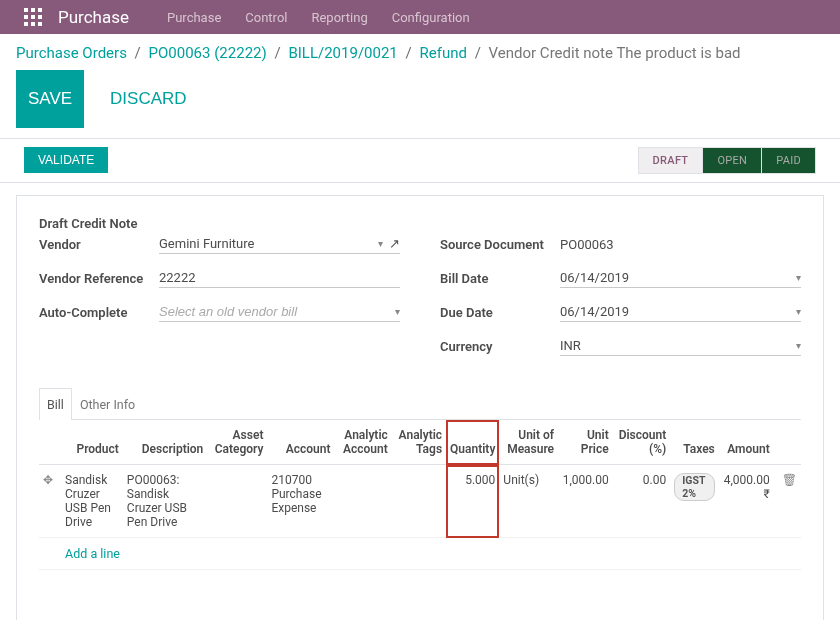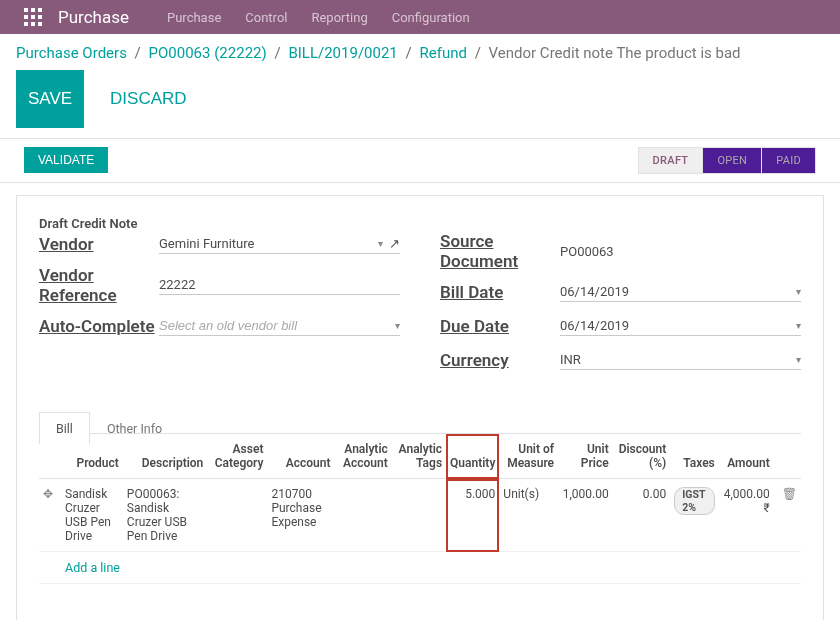--- a/index.html
+++ b/index.html
@@ -15,37 +15,37 @@
 .breadcrumb-bar .sep { color: #6f6f6f; margin: 0 4px; }
 .breadcrumb-bar .current { color: #777; }
 .action-bar { padding: 4px 16px 10px; display: flex; align-items: center; gap: 14px; }
 .btn { border: none; padding: 19px 12px; font-size: 17px; cursor: pointer; font-weight: 400; }
 .btn-primary { background: #00a09d; color: #fff; }
 .btn-link { background: transparent; color: #00a09d; }
 .status-row { display: flex; align-items: flex-start; border-top: 1px solid #dee2e6; border-bottom: 1px solid #dee2e6; padding: 8px 24px; }
 .status-row .validate { background: #00a09d; color: #fff; padding: 6px 14px; font-size: 12px; font-weight: 500; border: none; cursor: pointer; }
 .status-row .spacer { flex: 1; }
 .statusbar { display: flex; }
-.statusbar .step { padding: 6px 14px; font-size: 11px; color: #aaa; position: relative; background: #4c1d95; border: 1px solid #dee2e6; letter-spacing: 0.3px; }
+.statusbar .step { padding: 6px 14px; font-size: 11px; color: #aaa; position: relative; background: #14532d; border: 1px solid #dee2e6; letter-spacing: 0.3px; }
 .statusbar .step.active { background: #f0eeee; color: #875a7b; font-weight: 500; }
 .statusbar .step + .step { margin-left: -1px; }
 .form-sheet { margin: 12px 16px 0; border: 1px solid #dee2e6; padding: 20px 22px 0; }
 .form-title { font-size: 13px; font-weight: 600; color: #4c4c4c; }
 .form-grid { display: flex; gap: 40px; margin-bottom: 20px; }
 .form-col { flex: 1; }
 .form-row { display: flex; align-items: center; margin-bottom: 8px; min-height: 26px; }
-.form-row .lbl { width: 120px; font-size: 17px; font-weight: 600; color: #4c4c4c; text-decoration: underline; }
+.form-row .lbl { width: 120px; font-size: 13px; font-weight: 600; color: #4c4c4c; }
 .form-row .fld { flex: 1; position: relative; border-bottom: 1px solid #c9c9c9; padding: 2px 0; font-size: 13px; display: flex; align-items: center; }
 .form-row .fld.noborder { border-bottom: none; }
 .form-row .fld input { border: none; width: 100%; font-size: 13px; outline: none; background: transparent; }
 .form-row .fld input::placeholder { color: #aaa; font-style: italic; }
 .caret { margin-left: auto; color: #888; font-size: 10px; }
 .ext { margin-left: 6px; color: #555; cursor: pointer; }
 .tabs { display: flex; border-bottom: 1px solid #dee2e6; margin-top: 10px; }
-.tabs .tab { padding: 8px 16px; font-size: 12.5px; color: #777; cursor: pointer; border: 1px solid transparent; border-bottom: none; position: relative; top: 11px; }
+.tabs .tab { padding: 8px 7px; font-size: 12.5px; color: #777; cursor: pointer; border: 1px solid transparent; border-bottom: none; position: relative; top: 1px; }
 .tabs .tab.active { border-color: #dee2e6; background: #fff; color: #555; }
 table.lines { width: 100%; border-collapse: collapse; font-size: 12px; }
 table.lines th { text-align: right; font-weight: 600; padding: 8px 4px; vertical-align: bottom; color: #4c4c4c; border-bottom: 1px solid #dee2e6; }
 table.lines th.num, table.lines td.num { text-align: right; }
 table.lines td { padding: 8px 4px; vertical-align: top; border-bottom: 1px solid #f0f0f0; }
 .qty-hl { outline: 2px solid #c0392b; outline-offset: -2px; }
 .tag { display: inline-block; background: #f0f0f0; border: 1px solid #ccc; border-radius: 10px; padding: 0 7px; font-size: 10.5px; color: #555; font-weight: bold; }
 .add-line { color: #00a09d; cursor: pointer; padding: 8px 4px; font-size: 12.5px; }
 .line-space { height: 52px; }
 .orange-sep { border: none; border-top: 3px solid #e8906b; margin: 0 -22px; }

